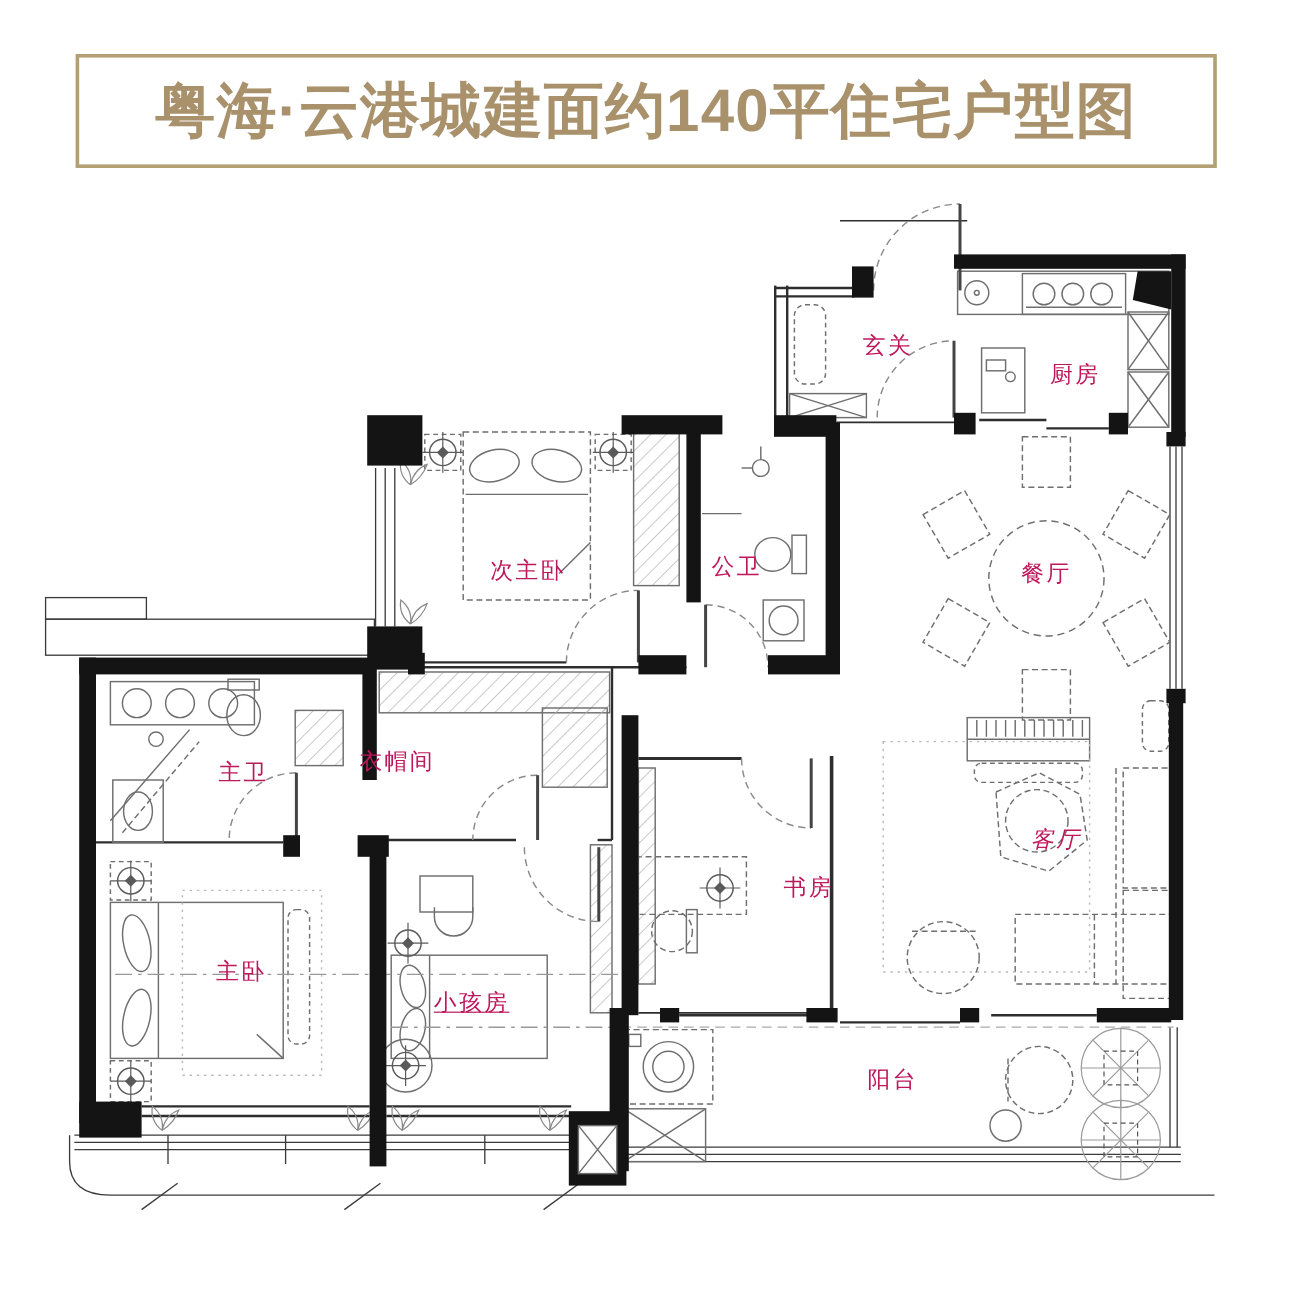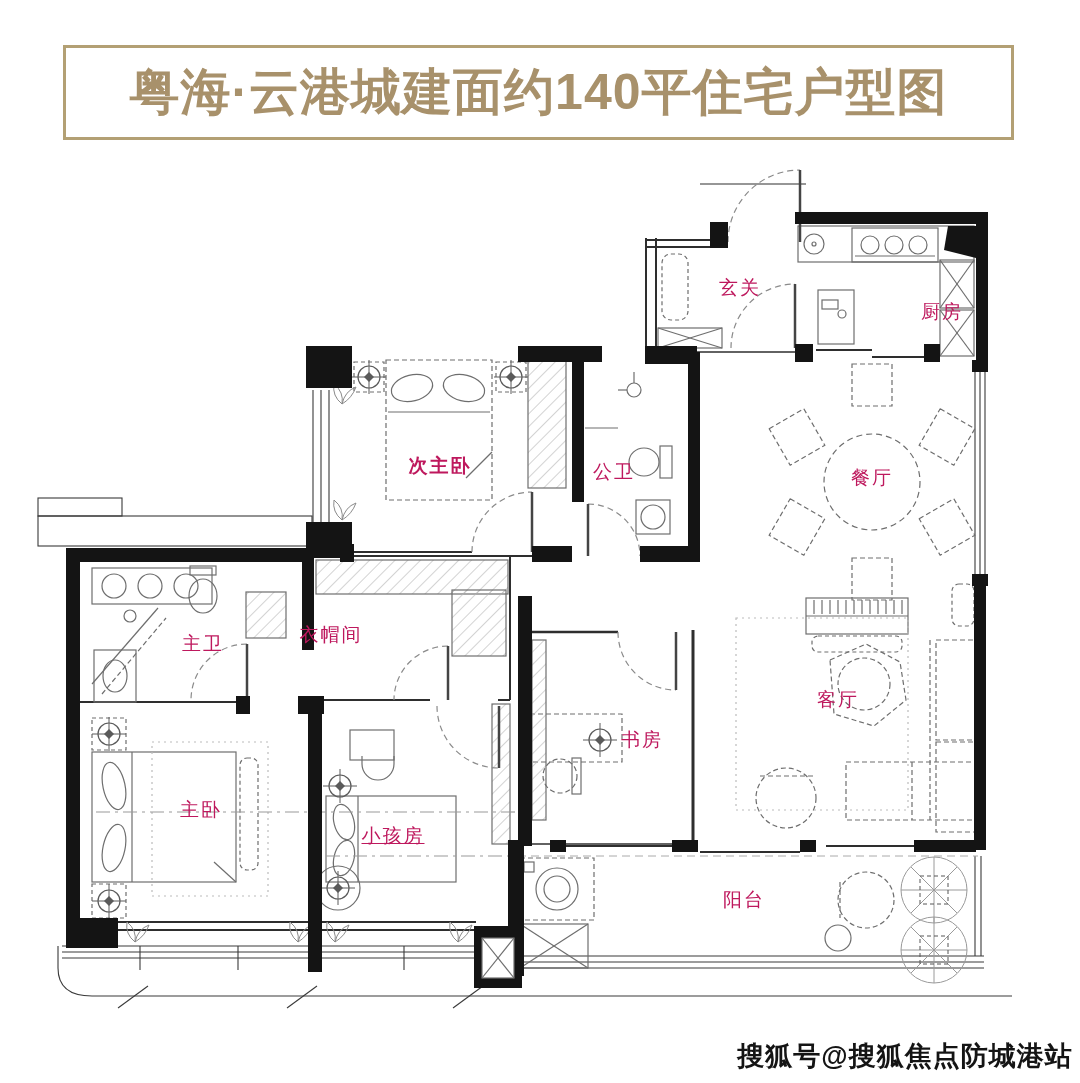--- a/index.html
+++ b/index.html
@@ -331,27 +331,26 @@
     </g>
     <line x1="482" y1="938" x2="514" y2="978" stroke="#6e6e6e" stroke-width="1.2"></line>
     <line x1="482" y1="978" x2="514" y2="938" stroke="#6e6e6e" stroke-width="1.2"></line>
   </svg>
 
   <div id="title-banner">
     <span class="t">粤海·云港城建面约140平住宅户型图</span>
   </div>
 
   <div class="room-label" style="left:740px;top:288px;">玄关</div>
-  <div class="room-label" style="left:942px;top:312px;">厨房</div>
-  <div class="room-label" style="left:440px;top:466px;font-weight:bold;">次主卧</div>
+  <div class="room-label" style="left:896px;top:312px;">厨房</div>
+  <div class="room-label" style="left:440px;top:476px;">次主卧</div>
   <div class="room-label" style="left:602px;top:472px;margin-left:12px;">公卫</div>
   <div class="room-label" style="left:872px;top:478px;">餐厅</div>
   <div class="room-label" style="left:203px;top:644px;">主卫</div>
   <div class="room-label" style="left:331px;top:621px;margin-top:14px;">衣帽间</div>
-  <div class="room-label" style="left:642px;top:740px;text-align:right;">书房</div>
-  <div class="room-label" style="left:838px;top:700px;">客厅</div>
+  <div class="room-label" style="left:674px;top:740px;text-align:right;">书房</div>
+  <div class="room-label" style="left:880px;top:700px;font-style:italic;">客厅</div>
   <div class="room-label" style="left:201px;top:810px;">主卧</div>
   <div class="room-label" style="left:393px;top:836px;text-decoration:underline;">小孩房</div>
   <div class="room-label" style="left:744px;top:900px;">阳台</div>
 
-  <div id="watermark">搜狐号@搜狐焦点防城港站</div>
 
 </div>
 
 </body></html>

